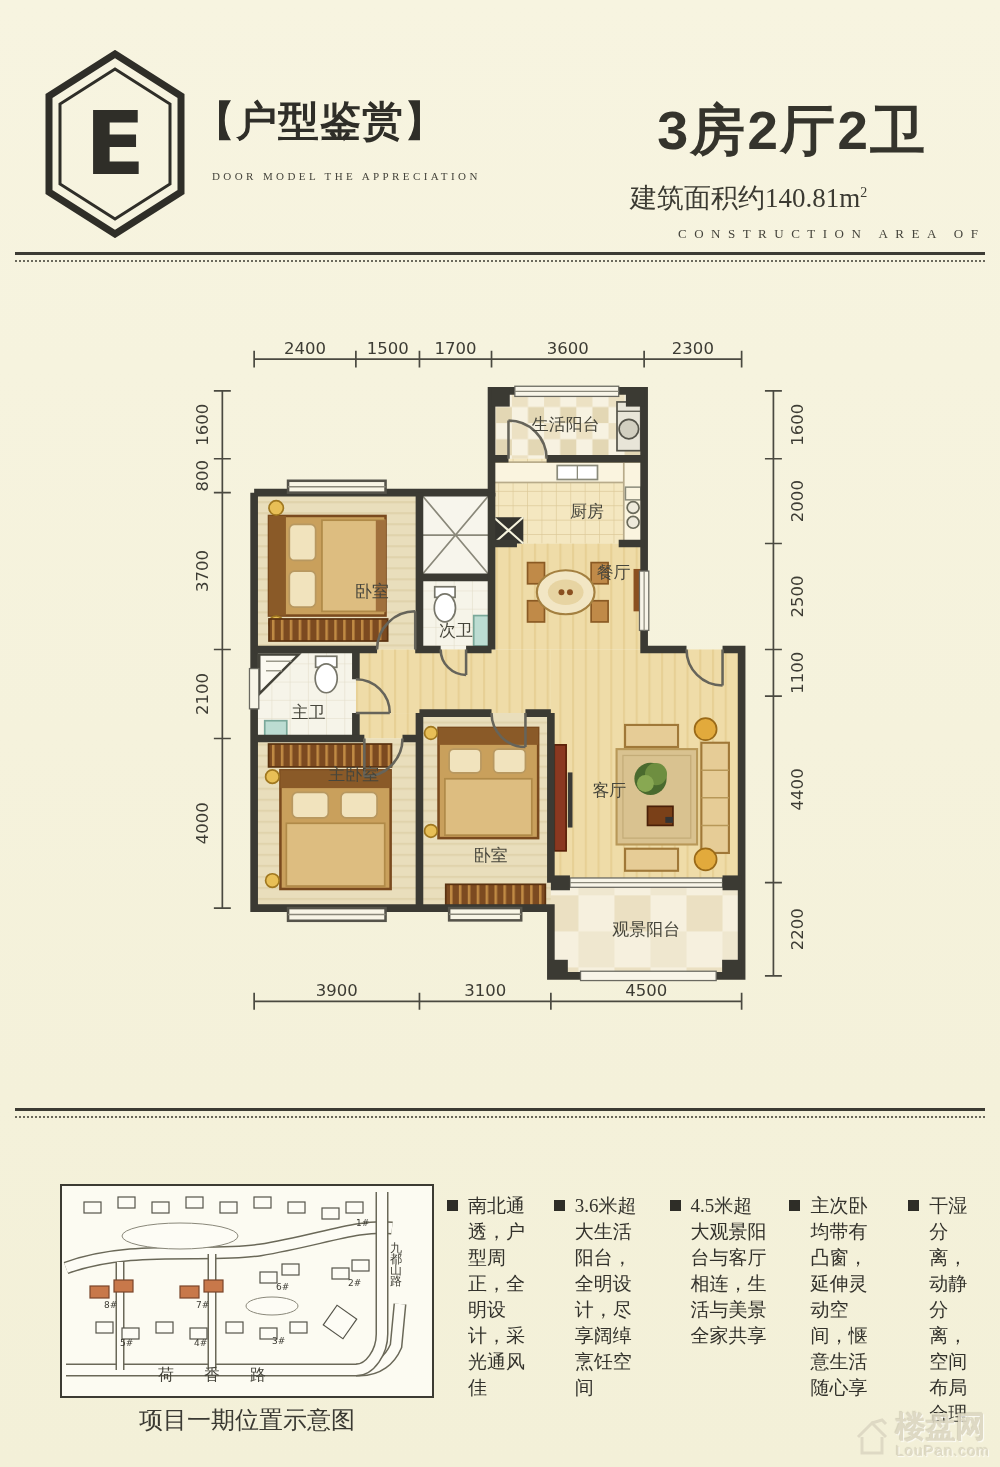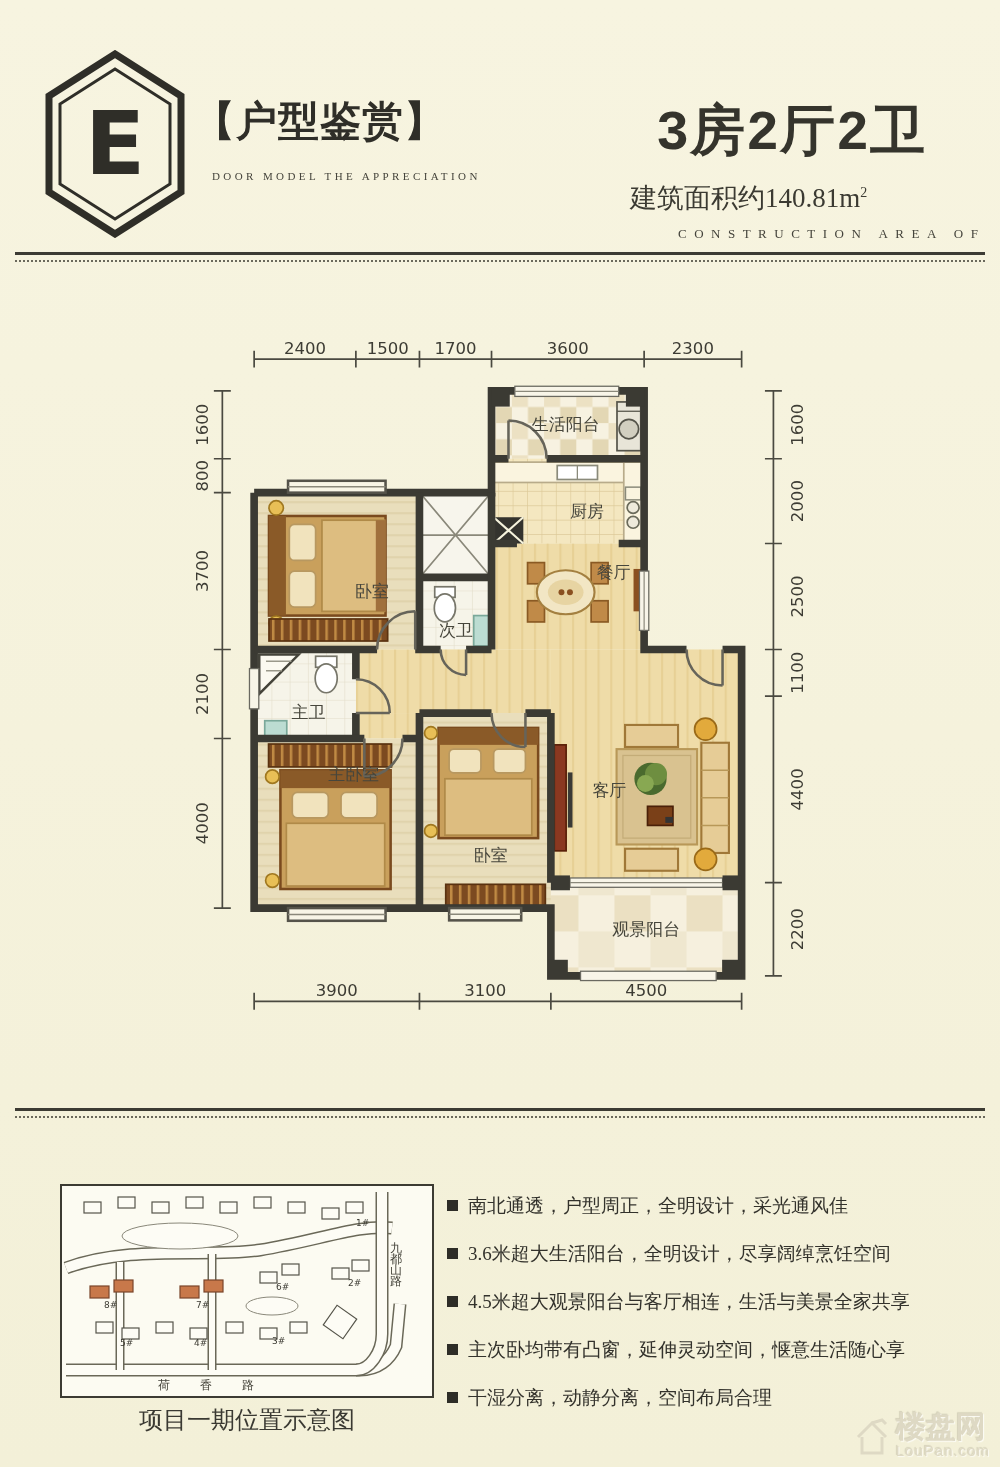--- a/index.html
+++ b/index.html
@@ -19,24 +19,24 @@
   .divider{left:15px;right:15px;}
   .divider .solid{border-top:3px solid #3c3b33;}
   .divider .dots{margin-top:5px;border-top:2px dotted #6b695c;}
   .div1{top:252px;} .div2{top:1108px;}
   
   .plan-wrap{left:163px;top:316px;width:674px;height:756px;}
   
   .map-wrap{left:60px;top:1184px;width:374px;height:214px;}
   .road-right{position:absolute;right:30px;top:48px;writing-mode:vertical-rl;letter-spacing:11px;
     font-size:12px;color:#44433a;}
-  .road-bottom{position:absolute;left:98px;bottom:4px;letter-spacing:30px;font-size:12px;color:#44433a;}
+  .road-bottom{position:absolute;left:98px;bottom:12px;letter-spacing:30px;font-size:16px;color:#44433a;}
   .map-caption{left:60px;top:1404px;width:374px;text-align:center;font-size:24px;color:#3a3932;}
   
-  .features{left:447px;top:1193px;width:530px;display:flex;flex-direction:column;gap:22px;}
+  .features{left:447px;top:1193px;width:530px;display:flex;flex-direction:row;gap:22px;}
   .feat{display:flex;gap:10px;font-size:19px;line-height:26px;color:#33322c;}
   .bullet{flex:0 0 11px;width:11px;height:11px;margin-top:7px;background:#2e2d27;}
   
   .watermark{right:10px;bottom:8px;display:flex;align-items:flex-end;gap:4px;color:#dcd7c2;opacity:.9;}
   .wm-cn{font-size:30px;font-weight:bold;line-height:30px;
     text-shadow:1px 1px 1px rgba(255,255,255,.85),-1px -1px 1px rgba(125,120,98,.28);}
   .wm-en{font-size:15px;letter-spacing:1px;
     text-shadow:1px 1px 1px rgba(255,255,255,.85),-1px -1px 1px rgba(125,120,98,.28);}
   svg text{font-family:"DejaVu Sans","Liberation Sans",sans-serif;}
 </style>

